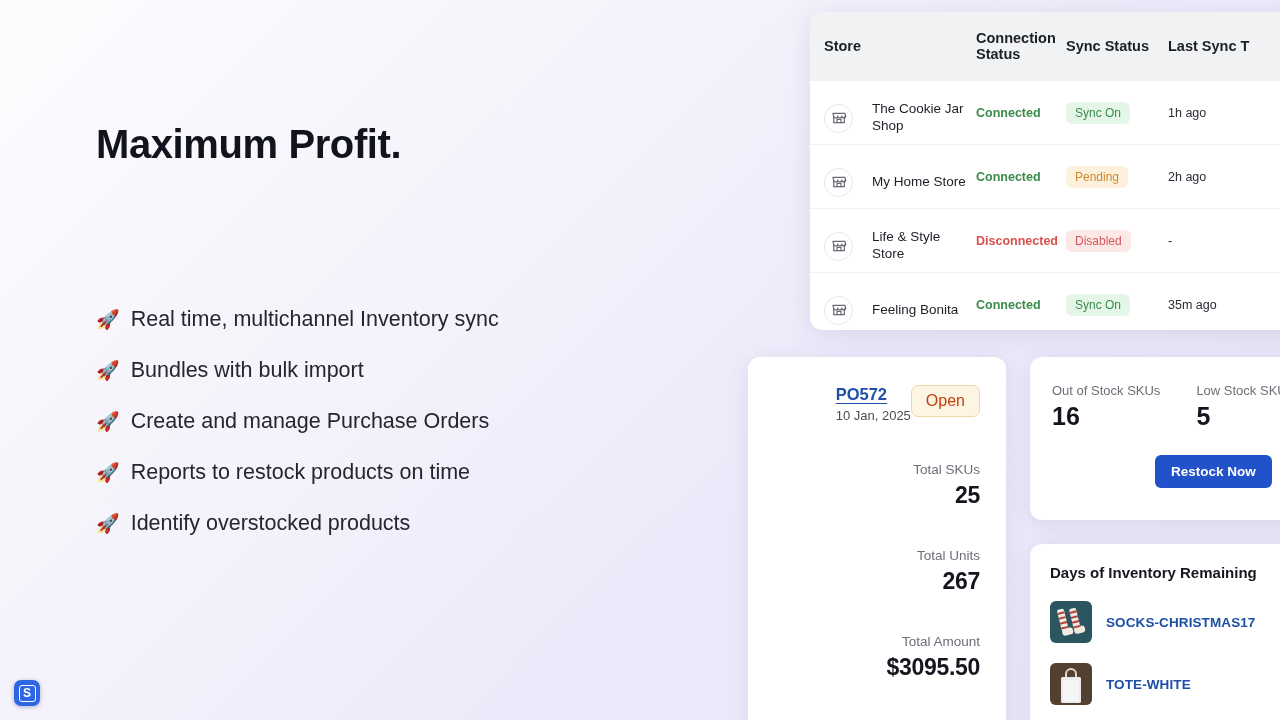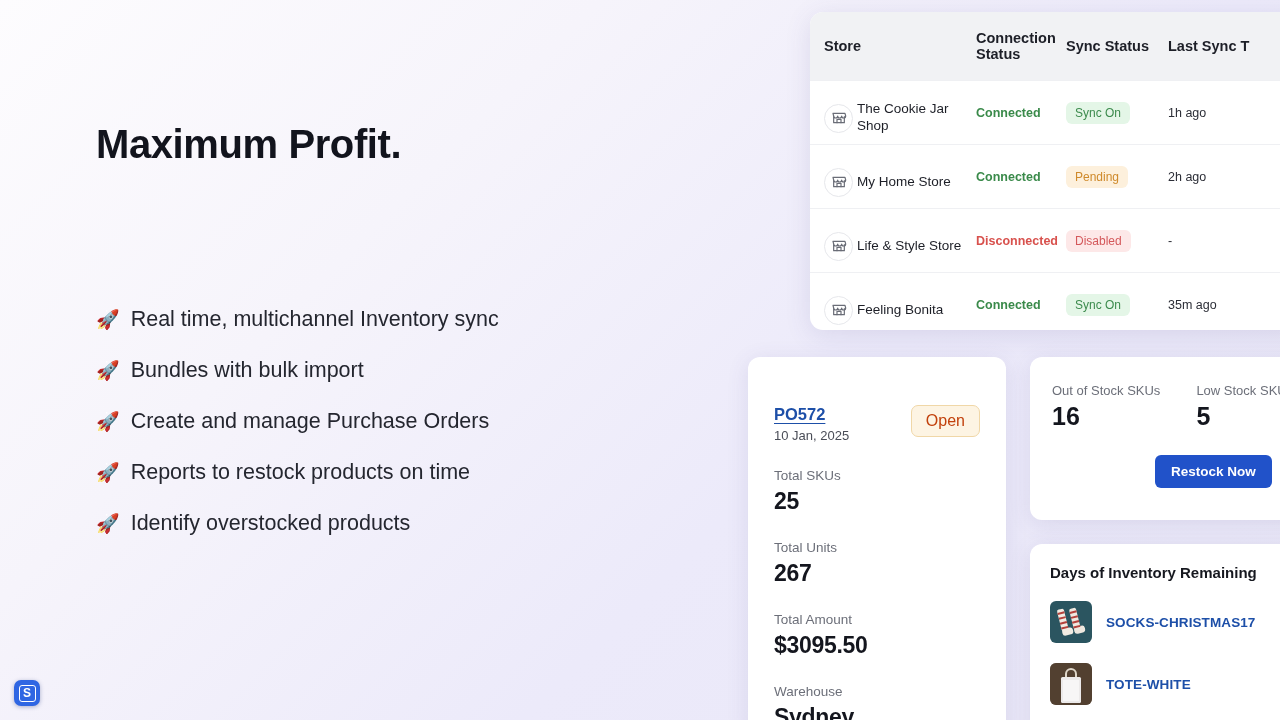--- a/index.html
+++ b/index.html
@@ -67,21 +67,21 @@
   .c-sync   { width: 102px; }
   .c-last   { width: 120px; }
   .table-row {
     display: flex; align-items: center;
     height: 64px;
     padding: 0 0 0 14px;
     border-top: 1px solid #eff0f3;
     font-size: 13.5px;
   }
   .table-row:first-of-type { border-top: none; }
-  .store-cell { display: flex; align-items: center; gap: 4px; width: 152px; padding-right: 8px; margin-top: 11px; }
+  .store-cell { display: flex; align-items: center; gap: 19px; width: 152px; padding-right: 8px; margin-top: 11px; }
   .store-avatar {
     width: 29px; height: 29px; border-radius: 50%;
     border: 1px solid #e6e7eb; flex: none;
     display: flex; align-items: center; justify-content: center;
   }
   .store-name { color: #1d1f27; font-size: 13.5px; line-height: 1.25; }
   .conn-cell { width: 90px; font-size: 12.5px; font-weight: 600; padding-right: 8px; }
   .conn-ok  { color: #3a8a4a; }
   .conn-bad { color: #d8514d; }
   .sync-cell { width: 102px; padding-right: 8px; }
@@ -98,31 +98,31 @@
   .pill.red    { background: #fde8e8; color: #d4585b; }
   .last-cell { width: 120px; font-size: 12.5px; color: #2b2d36; }
   
   .po-card {
     position: absolute; left: 748px; top: 357px; width: 258px; height: 380px;
     background: #fff; border-radius: 12px;
     box-shadow: 0 4px 22px rgba(80,70,140,.12);
     padding: 28px 26px 0 26px;
     overflow: hidden;
   }
-  .po-top { display: flex; align-items: flex-start; justify-content: space-between; margin-top: 20px; }
+  .po-top { display: flex; align-items: flex-start; justify-content: flex-end; }
   .po-id {
     font-size: 16.5px; font-weight: 600; color: #1d4fa8;
     text-decoration: underline; text-underline-offset: 2.5px; display: block;
   }
   .po-date { font-size: 13px; color: #4a4d57; margin-top: 4px; }
   .po-badge {
     border: 1px solid #f0d7a7; background: #fdf4e3; color: #c2410c;
     border-radius: 7px; padding: 6px 14px; font-size: 16px;
   }
-  .kv { margin-top: 25px; }
+  .kv { margin-top: 39px; text-align: right; }
   .kv .k { font-size: 13.5px; color: #6c6f79; }
   .kv .v { font-size: 23px; font-weight: 700; color: #14161e; margin-top: 5px; letter-spacing: -0.3px; }
   
   .stock-card {
     position: absolute; left: 1030px; top: 357px; width: 290px; height: 163px;
     background: #fff; border-radius: 12px;
     box-shadow: 0 4px 22px rgba(80,70,140,.12);
     padding: 26px 0 0 22px;
     overflow: hidden;
   }

